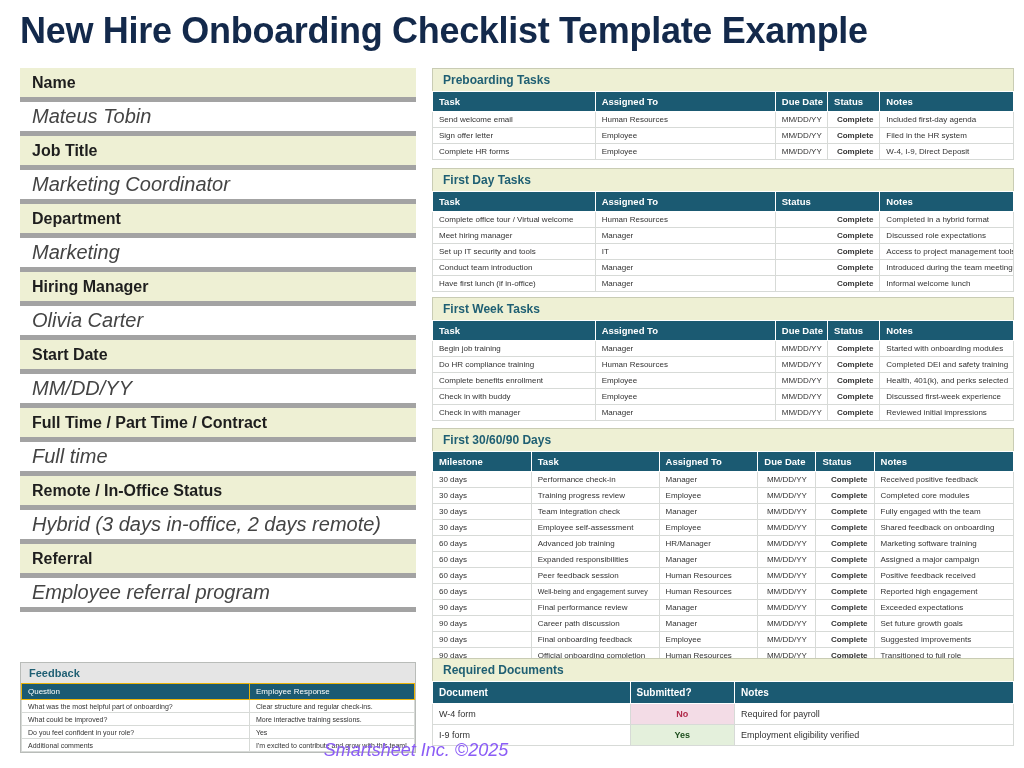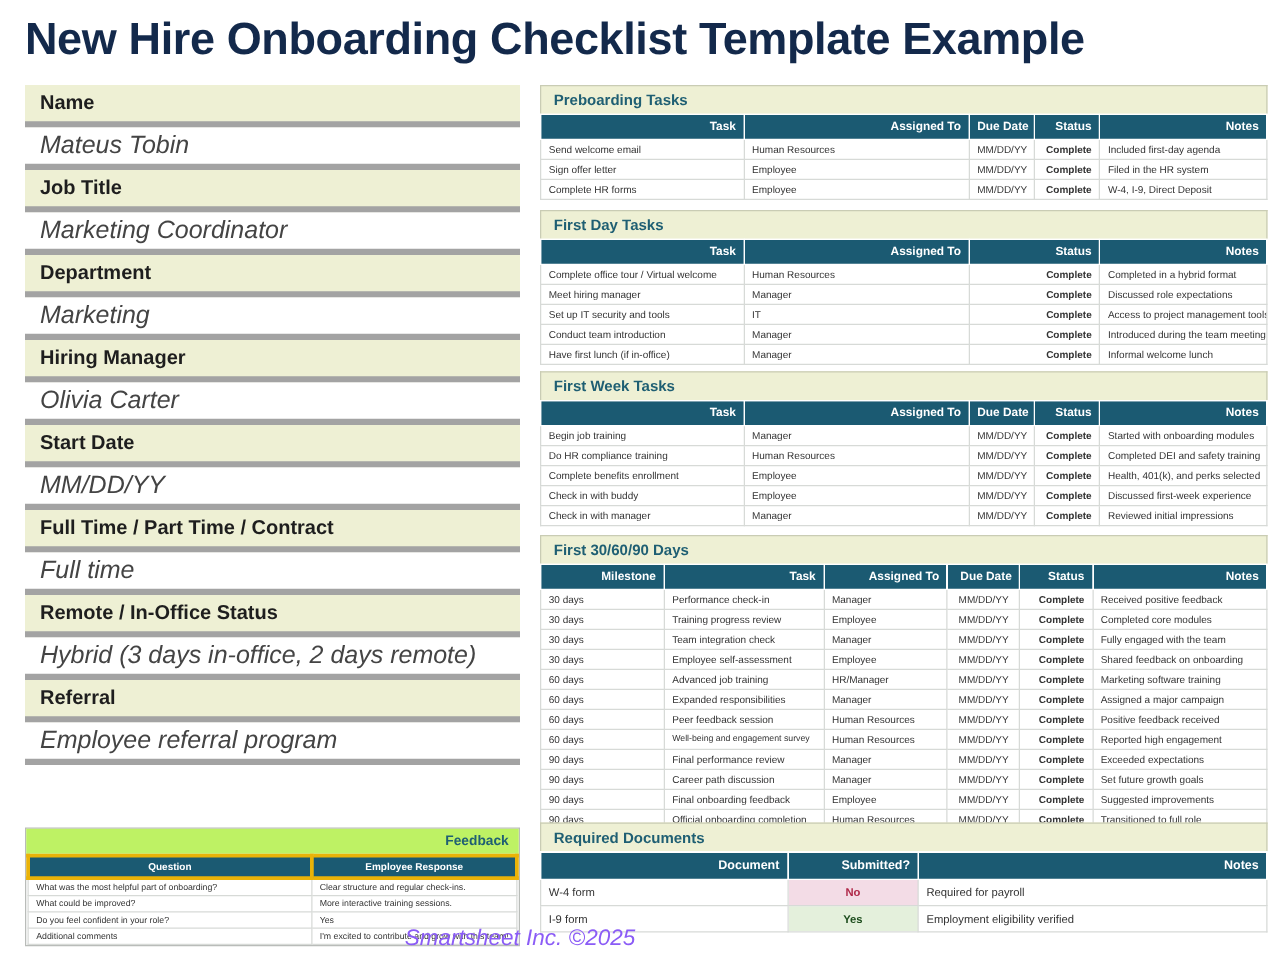--- a/index.html
+++ b/index.html
@@ -53,36 +53,35 @@
   }
 
   
   .feedback {
     position: absolute;
     left: 20px; top: 662px;
     width: 396px;
     border: 1px solid #b9bcb9;
   }
   .feedback .hdr {
-    background: #bef264;
+    background: #e5e5e5;
     color: #1f5f73;
     font-weight: bold;
     font-size: 11px;
     padding: 4px 8px;
-    text-align: right;
   }
   .feedback table { border-collapse: collapse; width: 100%; }
   .feedback th {
     background: #1b5a72;
     color: #ffffff;
     font-size: 8px;
-    font-weight: bold;
-    text-align: center;
+    font-weight: normal;
+    text-align: left;
     padding: 3px 6px;
-    border: 3px solid #eab308;
+    border: 1px solid #eab308;
   }
   .feedback td {
     font-size: 7px;
     color: #333;
     padding: 2.5px 6px;
     border: 1px solid #d7dad7;
     background: #ffffff;
   }
   .feedback col.c1 { width: 58%; }
   .feedback col.c2 { width: 42%; }
@@ -101,21 +100,21 @@
   table.grid {
     border-collapse: collapse;
     width: 100%;
     table-layout: fixed;
   }
   table.grid th {
     background: #1b5a72;
     color: #ffffff;
     font-size: 9.5px;
     font-weight: bold;
-    text-align: right;
+    text-align: left;
     padding: 4px 6px;
     border: 1px solid #ffffff;
     white-space: nowrap;
     overflow: hidden;
   }
   table.grid td {
     font-size: 8px;
     color: #333333;
     padding: 3px 6px;
     border: 1px solid #d7dad7;

